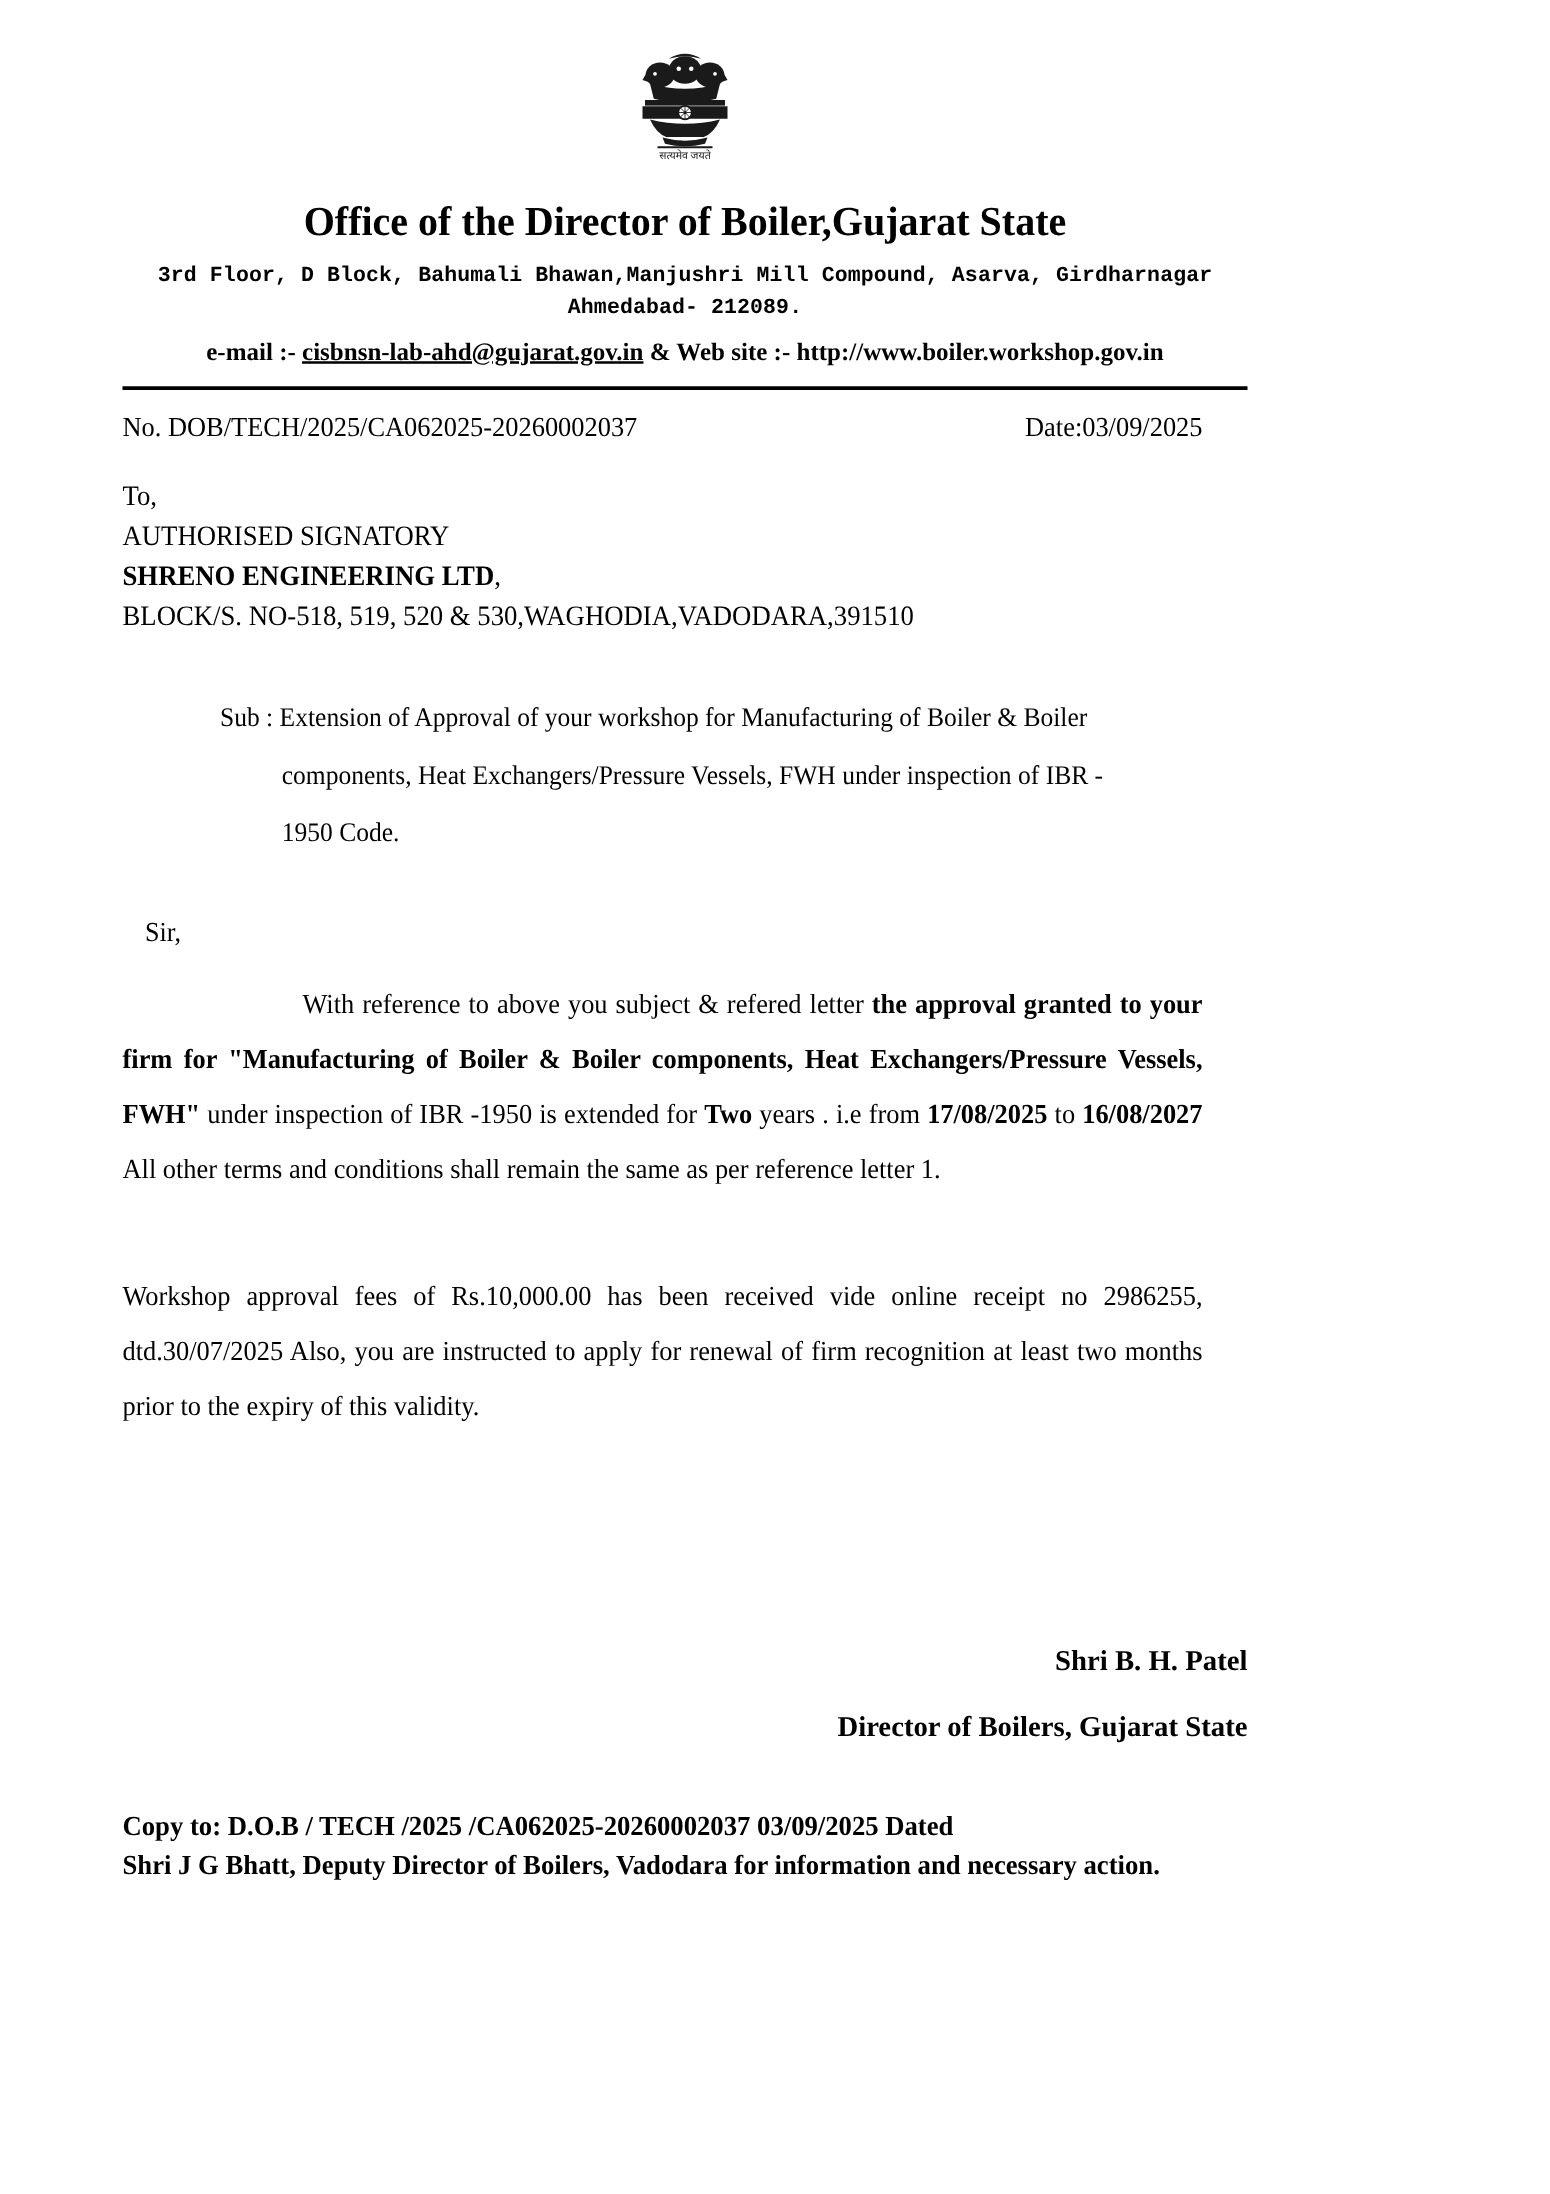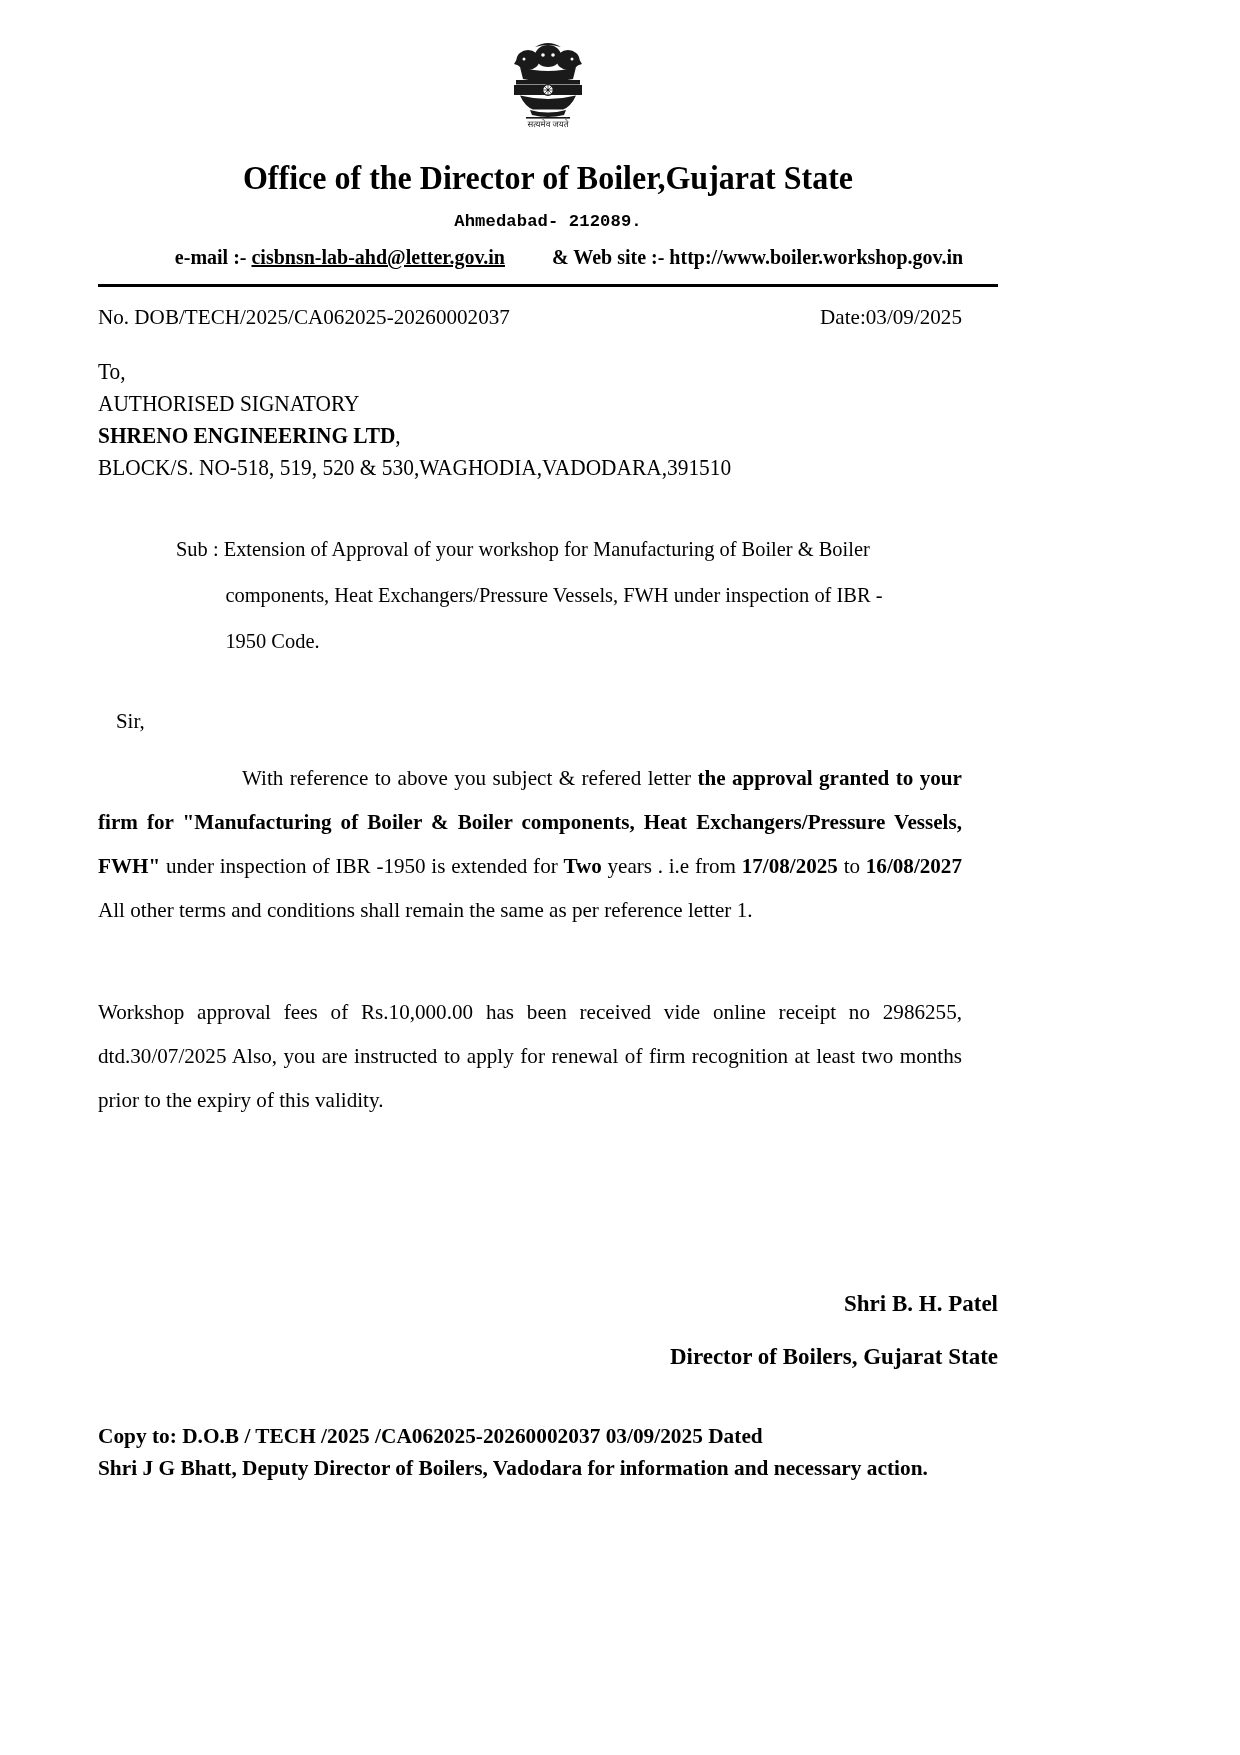--- a/index.html
+++ b/index.html
@@ -57,21 +57,21 @@
     margin-top: 12px;
     letter-spacing: 0.1px;
   }
   .contact-line {
     text-align: center;
     font-size: 20px;
     font-weight: bold;
     margin-top: 9px;
     line-height: 1.3;
   }
-  .contact-line .lbl { font-weight: bold; margin-left: 42px; }
+  .contact-line .lbl { font-weight: bold; }
   .contact-line .email {
     text-decoration: underline;
     font-weight: bold;
   }
   .rule {
     border: none;
     border-top: 3px solid #000;
     margin: 14px 0 0 0;
     height: 0;
   }
@@ -202,26 +202,27 @@
 
         <rect x="26" y="83" width="44" height="1.6"></rect>
       </g>
       <text x="48" y="93" font-family="'Liberation Serif','DejaVu Serif',serif" font-size="8.5" fill="#1a1a1a" text-anchor="middle">सत्यमेव जयते</text>
     </svg>
   </div>
 
   <div class="office-title">Office of the Director of Boiler,Gujarat State</div>
 
   <div class="addr-mono">
+    <div>3rd Floor, D Block, Bahumali Bhawan,Manjushri Mill Compound, Asarva, Girdharnagar</div>
     <div>Ahmedabad- 212089.</div>
   </div>
 
   <div class="contact-line">
     <span class="lbl">e-mail :-</span>
-    <span class="email">cisbnsn-lab-ahd@letter.gov.in</span>
+    <span class="email">cisbnsn-lab-ahd@gujarat.gov.in</span>
     <span class="lbl">&amp; Web site :-</span>
     <span>http://www.boiler.workshop.gov.in</span>
   </div>
 
   <hr class="rule">
 
   <div class="ref-row">
     <span>No. DOB/TECH/2025/CA062025-20260002037</span>
     <span class="date">Date:03/09/2025</span>
   </div>

